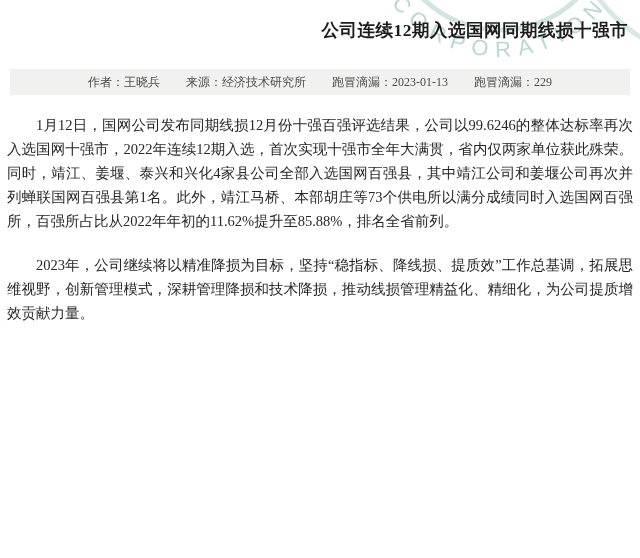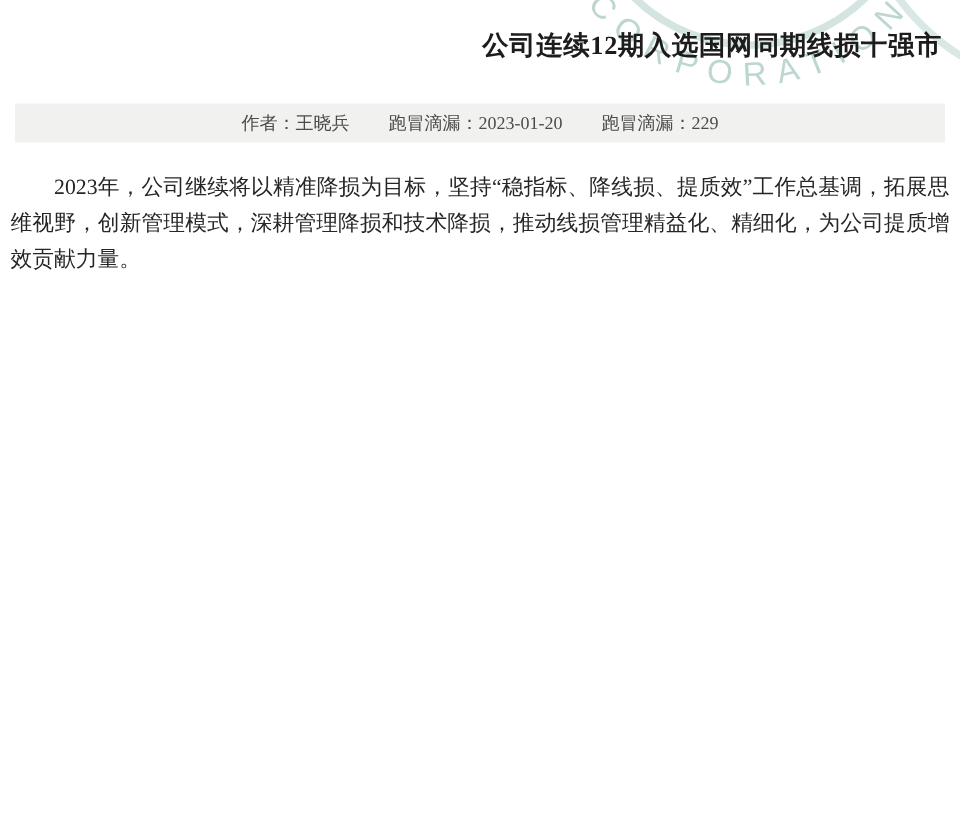--- a/index.html
+++ b/index.html
@@ -77,25 +77,27 @@
     <circle cx="720" cy="-90" r="150" fill="none" stroke="#d9e8e5" stroke-width="5"></circle>
   </svg>
 
   <div class="content">
 
     <h1 class="title">公司连续12期入选国网同期线损十强市</h1>
 
     <div class="meta-bar">
       <span class="meta-item"><span>作者：</span><span>王晓兵</span></span>
 
+      <span class="meta-item"><span>来源：</span><span>经济技术研究所</span></span>
 
-      <span class="meta-item"><span>跑冒滴漏：</span><span>2023-01-20</span></span>
+      <span class="meta-item"><span>跑冒滴漏：</span><span>2023-01-13</span></span>
 
       <span class="meta-item"><span>跑冒滴漏：</span><span>229</span></span>
 
     </div>
 
     <div class="article">
+      <p>1月12日，国网公司发布同期线损12月份十强百强评选结果，公司以99.6246的整体达标率再次入选国网十强市，2022年连续12期入选，首次实现十强市全年大满贯，省内仅两家单位获此殊荣。同时，靖江、姜堰、泰兴和兴化4家县公司全部入选国网百强县，其中靖江公司和姜堰公司再次并列蝉联国网百强县第1名。此外，靖江马桥、本部胡庄等73个供电所以满分成绩同时入选国网百强所，百强所占比从2022年年初的11.62%提升至85.88%，排名全省前列。</p>
       <p>2023年，公司继续将以精准降损为目标，坚持“稳指标、降线损、提质效”工作总基调，拓展思维视野，创新管理模式，深耕管理降损和技术降损，推动线损管理精益化、精细化，为公司提质增效贡献力量。</p>
     </div>
 
   </div>
 </div>
 
 </body></html>

